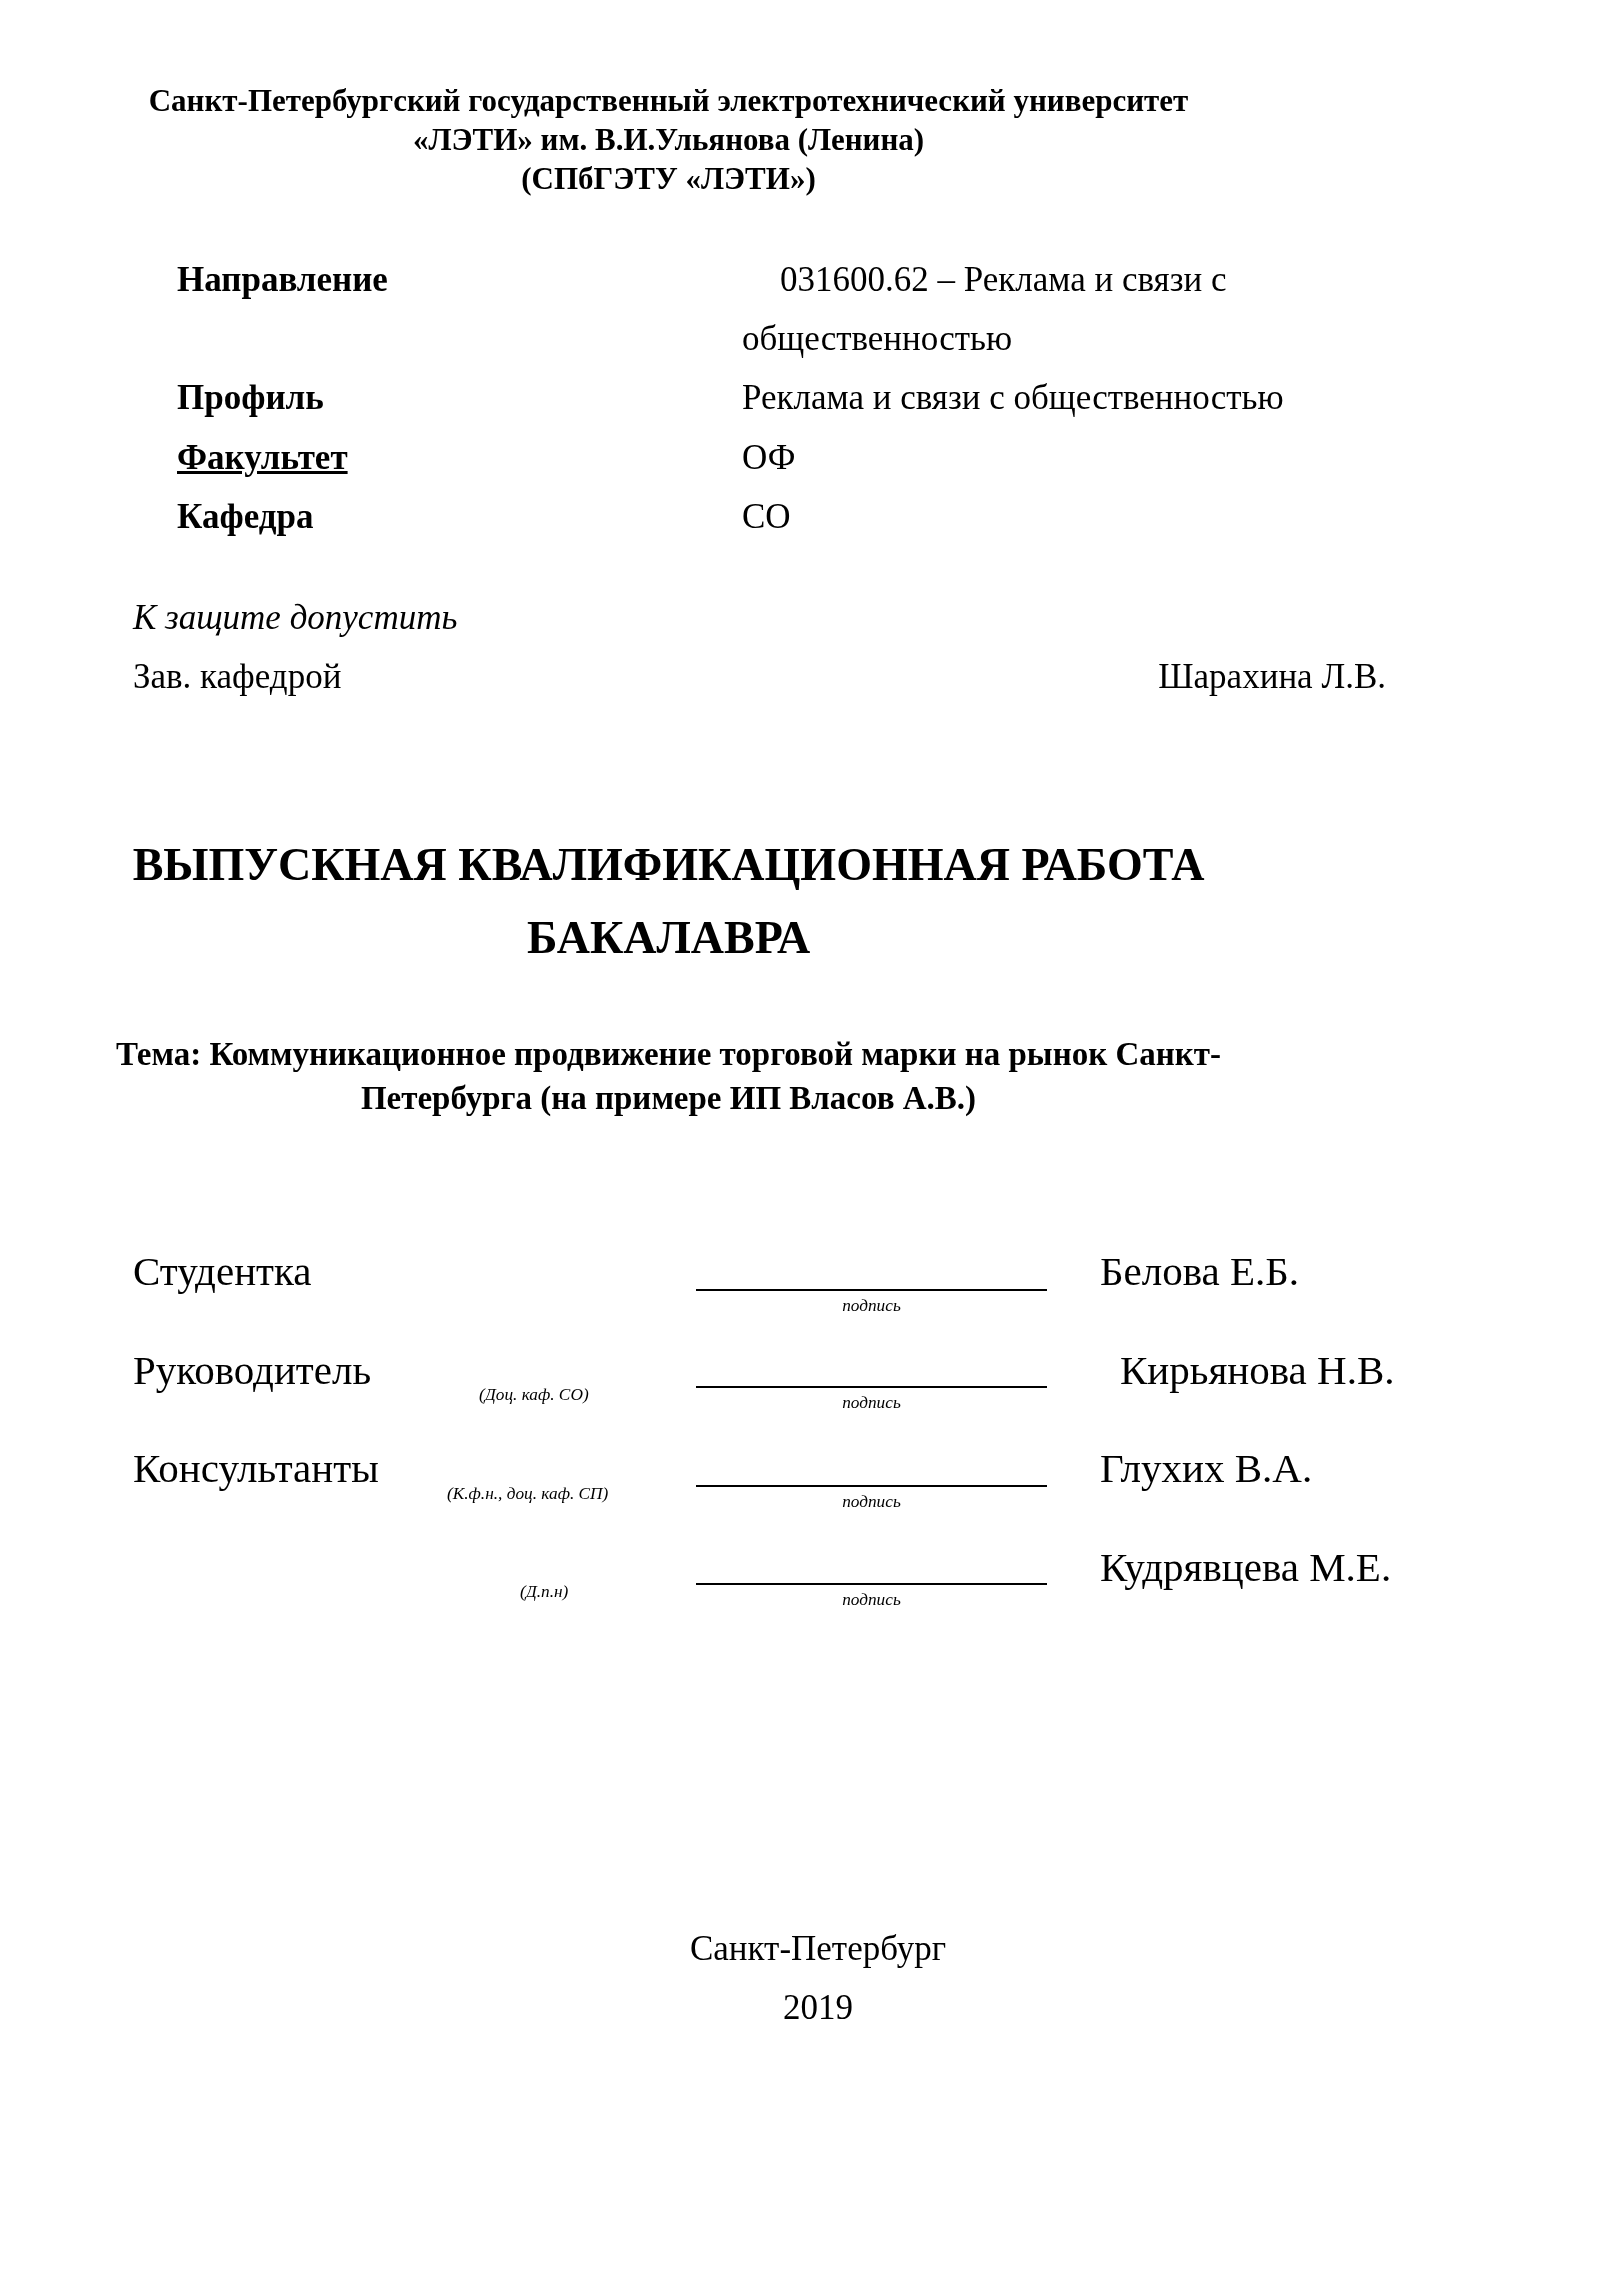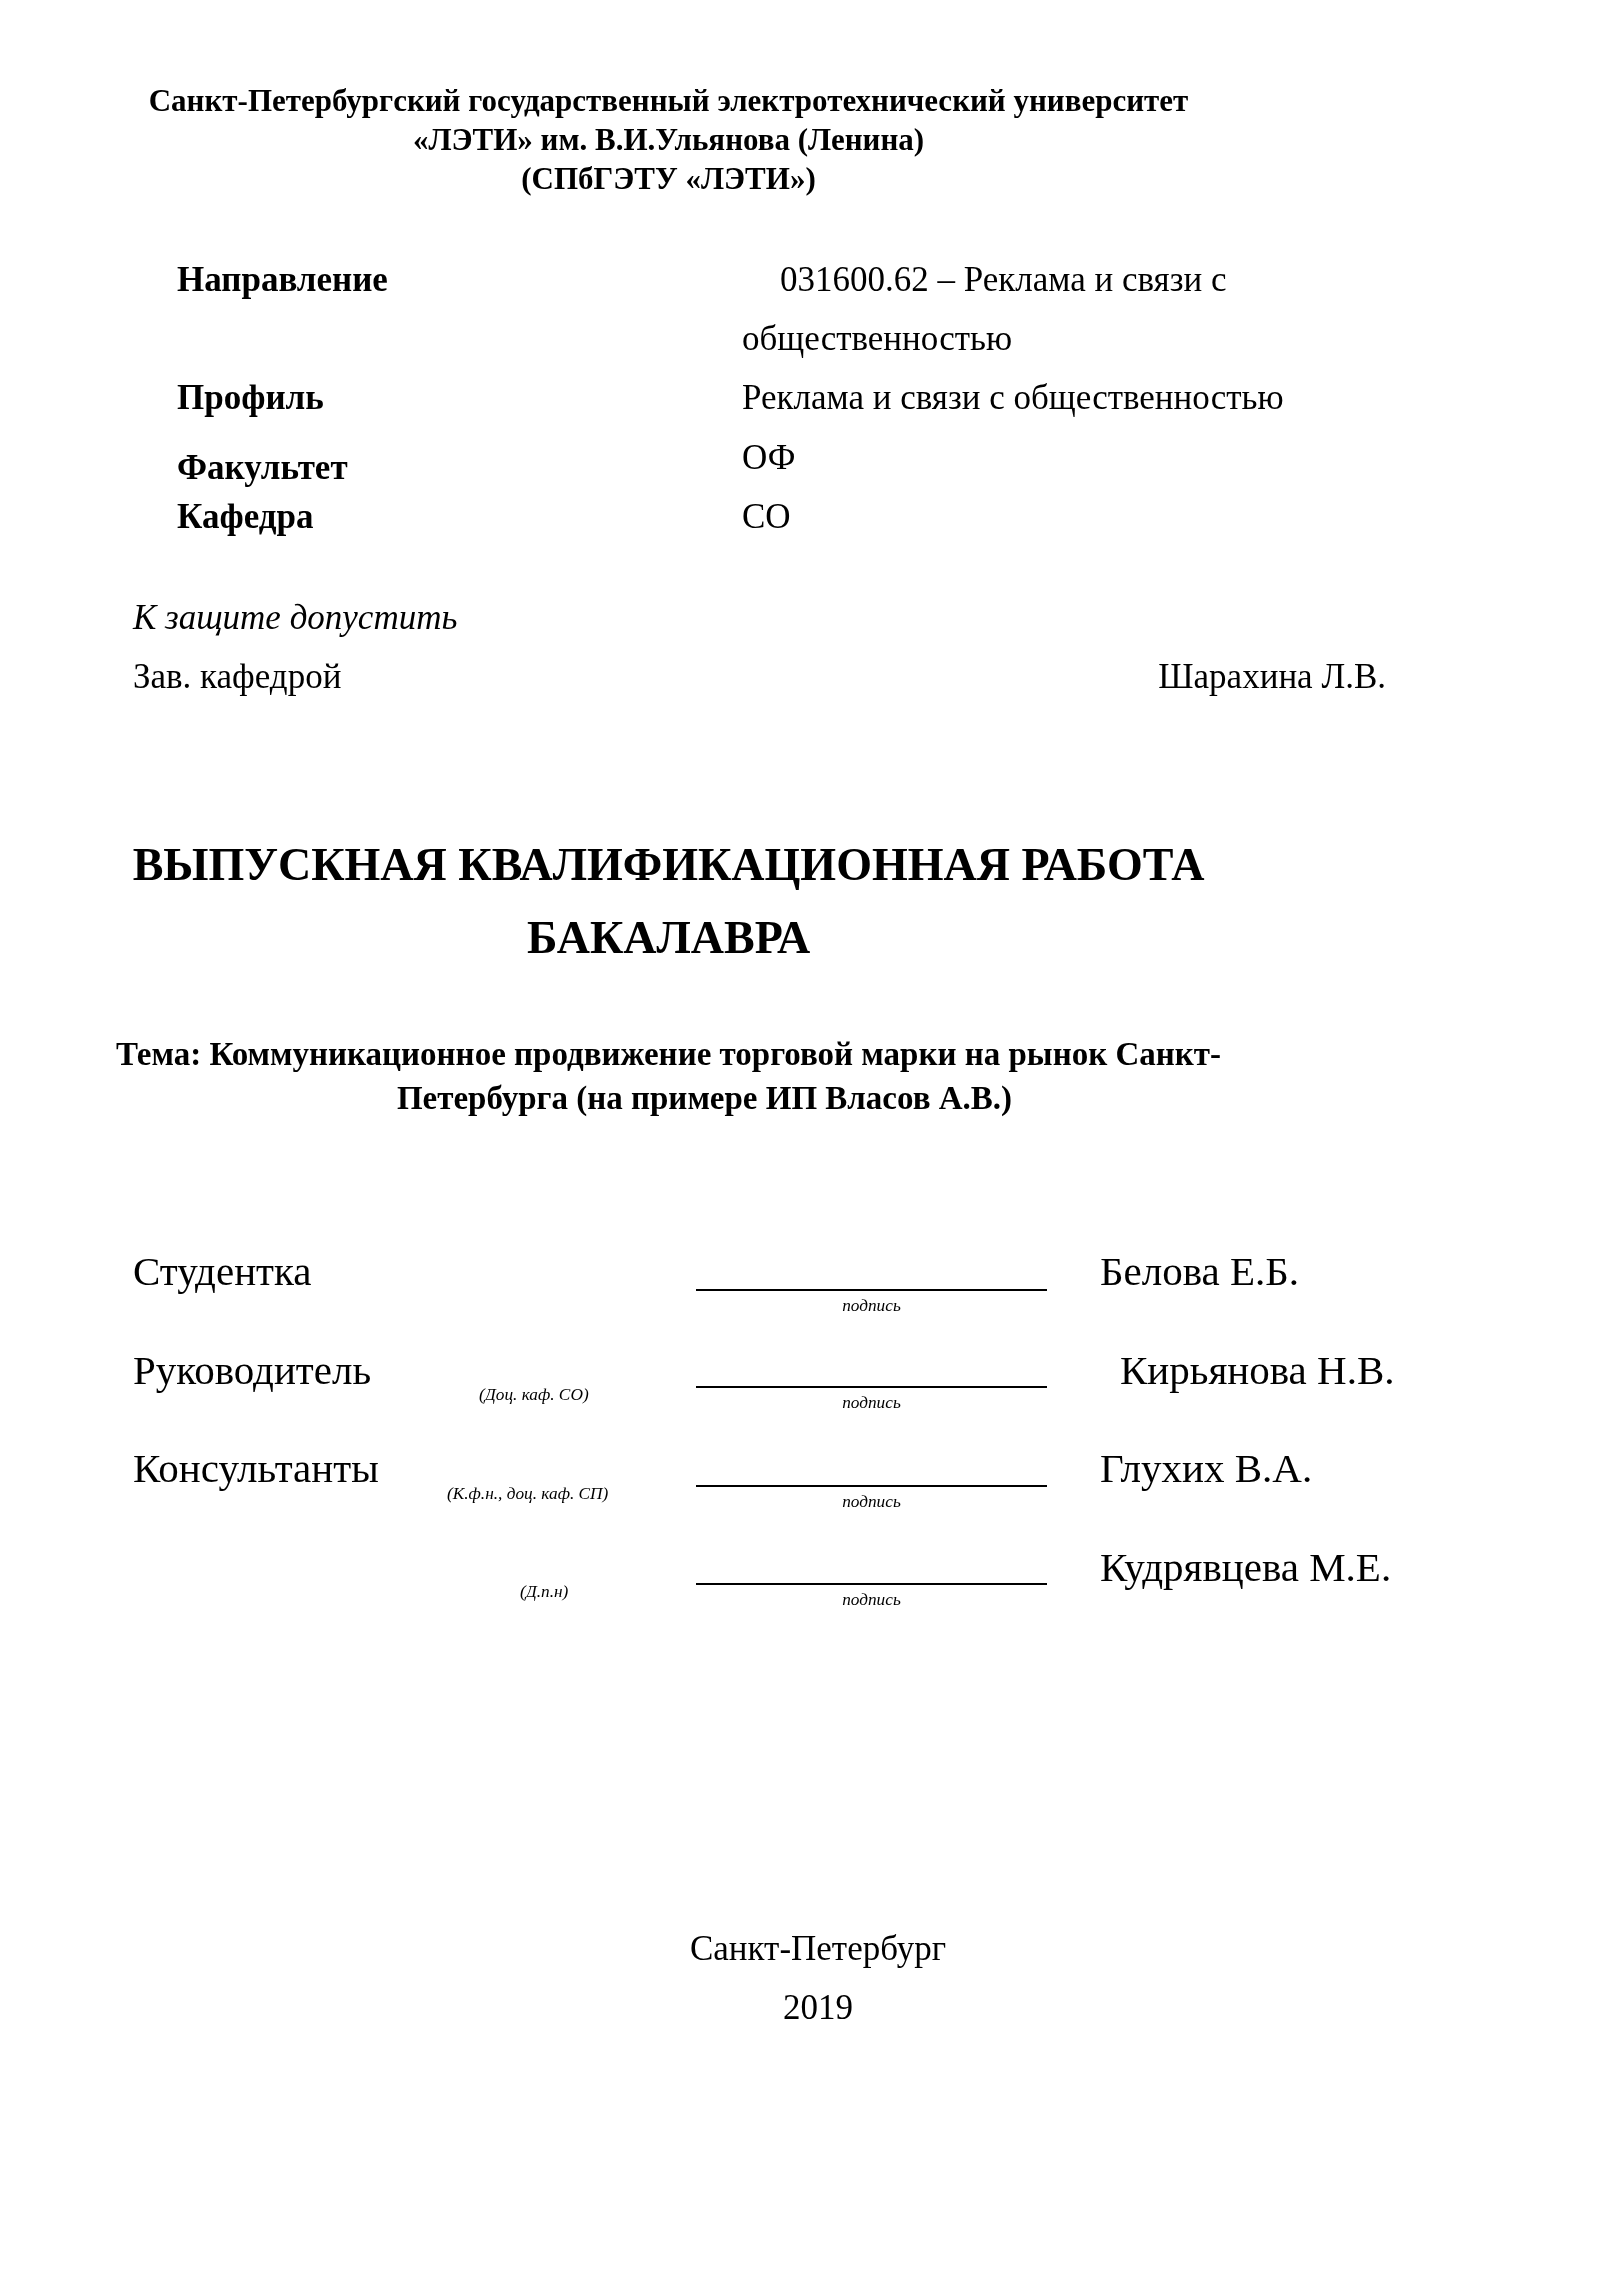--- a/index.html
+++ b/index.html
@@ -26,36 +26,36 @@
 <div class="abs center hdr" style="top:163px;">(СПбГЭТУ «ЛЭТИ»)</div>
 
 <div>
   <div class="abs field b" style="left:133px; top:262px;">Направление</div>
   <div class="abs field" style="left:780px; top:262px;">031600.62 – Реклама и связи с</div>
   <div class="abs field" style="left:742px; top:321px;">общественностью</div>
 
   <div class="abs field b" style="left:133px; top:380px;">Профиль</div>
   <div class="abs field" style="left:742px; top:380px;">Реклама и связи с общественностью</div>
 
-  <div class="abs field b" style="left:133px; top:450px;">Факультет</div>
+  <div class="abs field b" style="left:133px; top:440px;text-decoration:underline;">Факультет</div>
   <div class="abs field" style="left:742px; top:440px;">ОФ</div>
 
   <div class="abs field b" style="left:133px; top:499px;">Кафедра</div>
   <div class="abs field" style="left:742px; top:499px;">СО</div>
 </div>
 
 <div class="abs field it" style="left:133px; top:600px;">К защите допустить</div>
 <div class="abs field" style="left:133px; top:659px;">Зав. кафедрой</div>
 <div class="abs field" style="right:236px; top:659px;">Шарахина Л.В.</div>
 
 <div class="abs center title" style="top:842px;">ВЫПУСКНАЯ КВАЛИФИКАЦИОННАЯ РАБОТА</div>
 <div class="abs center title" style="top:915px;">БАКАЛАВРА</div>
 
 <div class="abs center topic" style="top:1038px;">Тема: Коммуникационное продвижение торговой марки на рынок Санкт-</div>
-<div class="abs center topic" style="top:1082px;padding-left:36px;">Петербурга (на примере ИП Власов А.В.)</div>
+<div class="abs center topic" style="top:1082px;">Петербурга (на примере ИП Власов А.В.)</div>
 
 <div>
 
   <div class="abs sig" style="left:133px; top:1251px;">Студентка</div>
   <div class="sigline" style="top:1289px;"></div>
   <div class="abs podpis" style="top:1297px;">подпись</div>
   <div class="abs sig" style="left:1100px; top:1251px;">Белова Е.Б.</div>
 
   <div class="abs sig" style="left:133px; top:1350px;">Руководитель</div>
   <div class="abs note" style="left:479px; top:1386px;">(Доц. каф. СО)</div>

